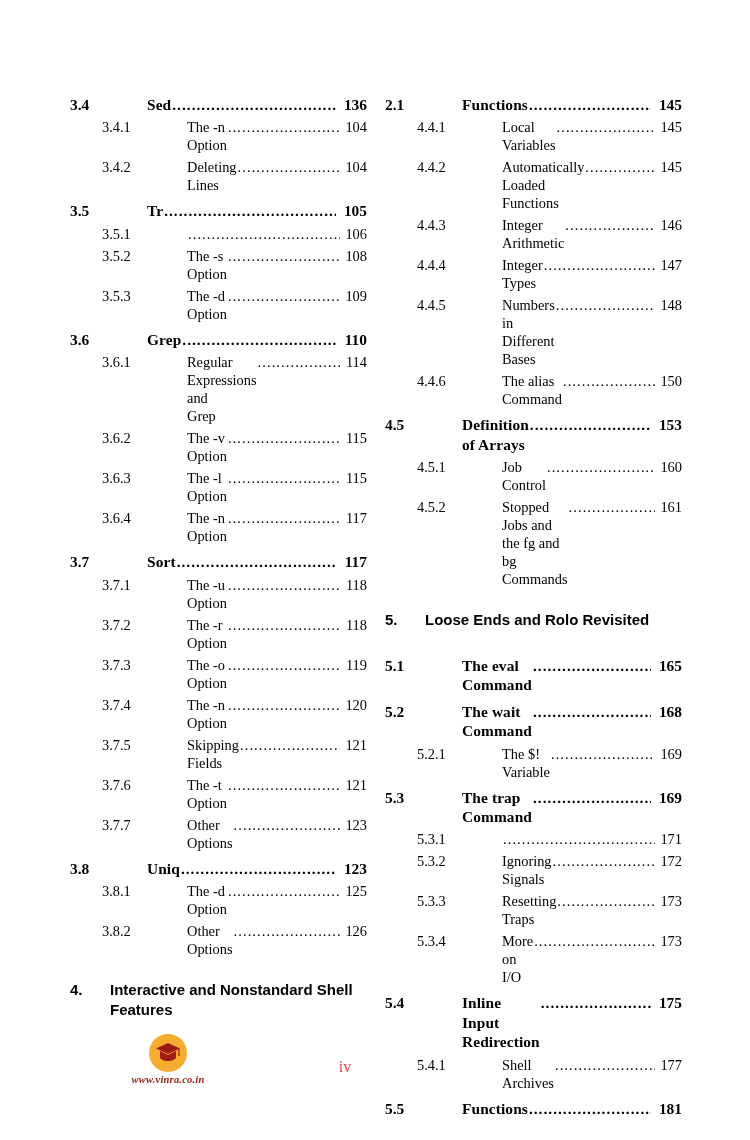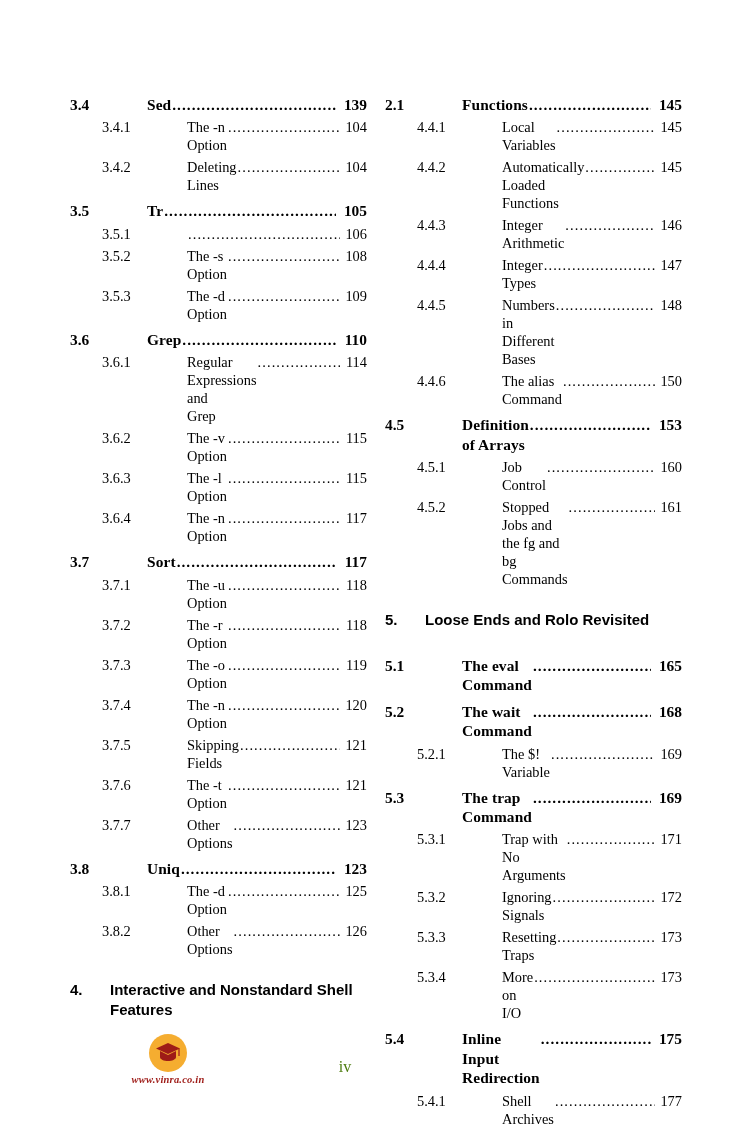--- a/index.html
+++ b/index.html
@@ -117,21 +117,21 @@
     height: 110px;
   }
   .folio {
     position: absolute;
     left: 0;
     top: 28px;
     width: 690px;
     text-align: center;
     font-size: 16px;
     font-family: "Liberation Serif", "DejaVu Serif", serif;
-    color: #4d7c0f;
+    color: #ef4444;
   }
   .watermark {
     position: absolute;
     left: 108px;
     top: 4px;
     width: 120px;
     text-align: center;
   }
   .wm-badge {
     width: 38px;
@@ -159,21 +159,21 @@
 
 <div class="page">
 
   <div class="columns">
     <div class="col col-left" id="col-left">
         <div class="entry lvl1">
           <span class="num">3.4</span>
           <span class="body">
             <span class="title">Sed</span>
             <span class="leader">....................................................................................................</span>
-            <span class="pageno">139</span>
+            <span class="pageno">136</span>
           </span>
         </div>
         <div class="entry lvl2">
           <span class="num">3.4.1</span>
           <span class="body">
             <span class="title">The -n Option</span>
             <span class="leader">....................................................................................................</span>
             <span class="pageno">104</span>
           </span>
         </div>
@@ -466,21 +466,20 @@
           <span class="num">5.3</span>
           <span class="body">
             <span class="title">The trap Command</span>
             <span class="leader">....................................................................................................</span>
             <span class="pageno">169</span>
           </span>
         </div>
         <div class="entry lvl2">
           <span class="num">5.3.1</span>
           <span class="body">
-            <span class="title">Trap with No Arguments</span>
             <span class="leader">....................................................................................................</span>
             <span class="pageno">171</span>
           </span>
         </div>
         <div class="entry lvl2">
           <span class="num">5.3.2</span>
           <span class="body">
             <span class="title">Ignoring Signals</span>
             <span class="leader">....................................................................................................</span>
             <span class="pageno">172</span>

